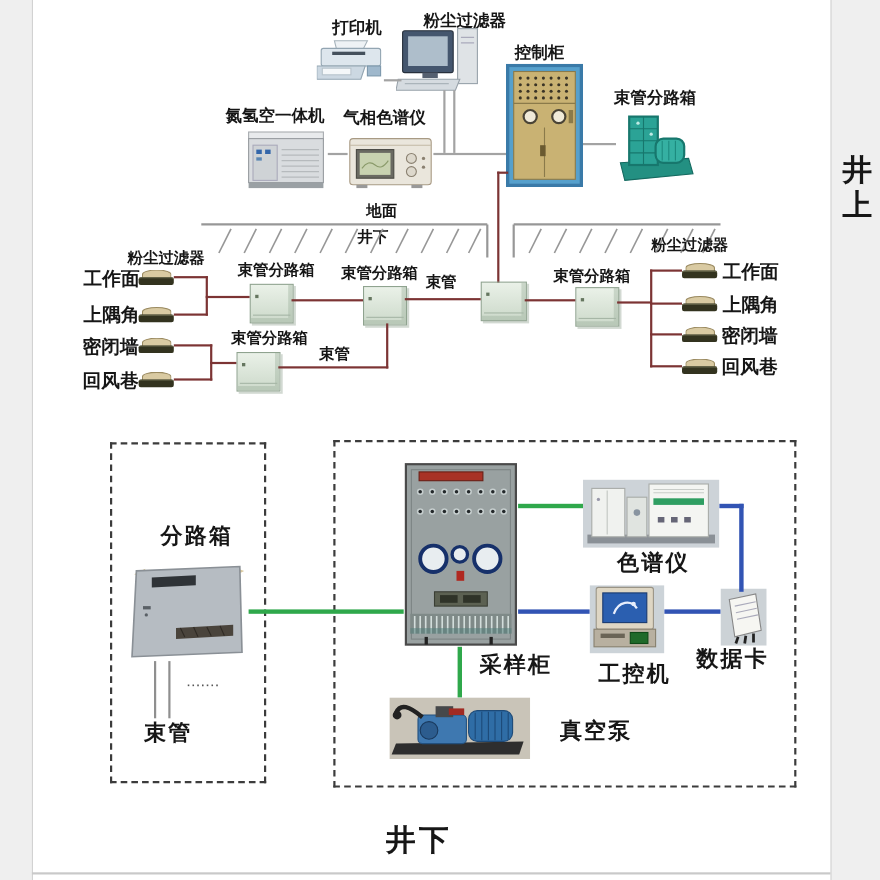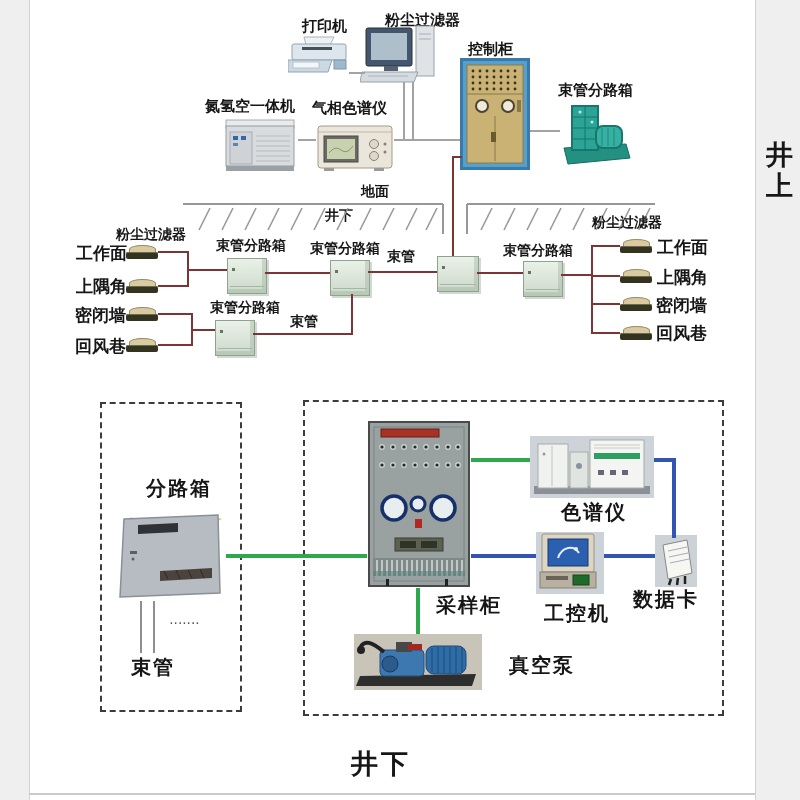--- a/index.html
+++ b/index.html
@@ -151,21 +151,21 @@
 
   <div class="ln gray" style="left:349px;top:72px;width:16px;height:2px;"></div>
   <div class="ln gray" style="left:403px;top:82px;width:2px;height:57px;"></div>
   <div class="ln gray" style="left:412px;top:82px;width:2px;height:57px;"></div>
   <div class="ln gray" style="left:298px;top:139px;width:18px;height:2px;"></div>
   <div class="ln gray" style="left:394px;top:139px;width:66px;height:2px;"></div>
   <div class="ln gray" style="left:530px;top:130px;width:30px;height:2px;"></div>
   <div class="ln maroon" style="left:452px;top:156px;width:10px;height:2px;"></div>
   <div class="ln maroon" style="left:452px;top:156px;width:2px;height:102px;"></div>
 
-  <div class="lbl s14" style="left:333px;top:184px;margin-left:28px;">地面</div>
+  <div class="lbl s14" style="left:333px;top:184px;">地面</div>
   <div class="lbl s14" style="left:325px;top:208px;">井下</div>
   <svg style="left:181px;top:202px;" width="264" height="34" viewBox="0 0 264 34">
     <g stroke="#979797" stroke-width="2">
         <line x1="2" y1="2" x2="262" y2="2"></line>
         <line x1="262" y1="2" x2="262" y2="32"></line>
       </g>
     <g stroke="#979797" stroke-width="1.5">
       <line x1="29" y1="6" x2="18" y2="28"></line>
         <line x1="52" y1="6" x2="41" y2="28"></line>
         <line x1="75" y1="6" x2="64" y2="28"></line>

